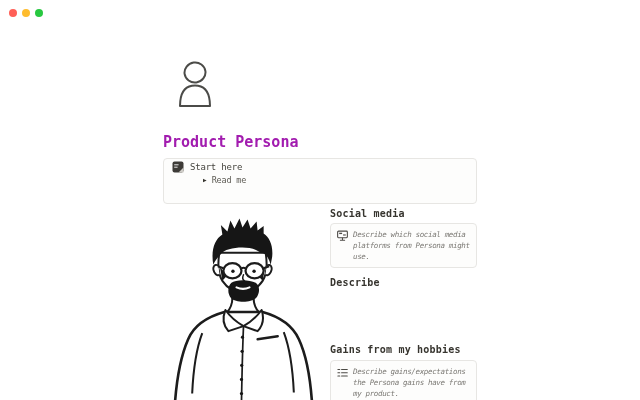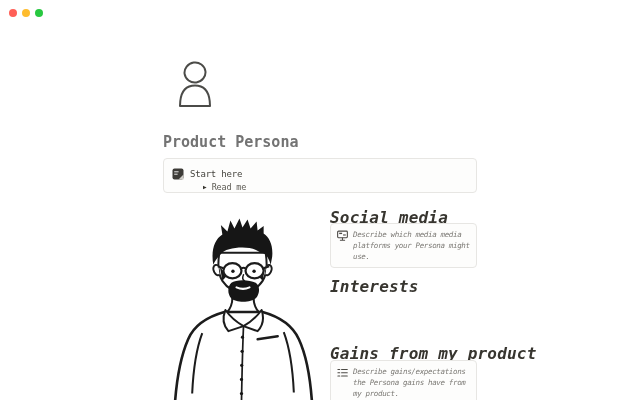--- a/index.html
+++ b/index.html
@@ -13,47 +13,46 @@
   
   .traffic { position:absolute; top:9px; left:9px; display:flex; gap:5px; }
   .traffic .dot { width:8px; height:8px; border-radius:50%; }
 
   
   .page-icon { position:absolute; left:176px; top:61px; width:38px; height:47px; }
 
   
   .page-title {
     position:absolute; left:163px; top:133px;
-    font-size:15px; font-weight:bold; color:#737373; letter-spacing:0px;
+    font-size:15px; font-weight:bold; color:#a21caf; letter-spacing:0px;
     white-space:nowrap;
   }
 
   
   .callout {
     position:absolute; background:#fdfdfc;
     border:1px solid #e7e6e3; border-radius:4px;
   }
 
   
-  .start-callout { left:163px; top:158px; width:314px; height:35px; padding:9px 8px 5px 8px; }
+  .start-callout { left:163px; top:158px; width:314px; height:46px; padding:2px 8px 5px 8px; }
   .start-row { display:flex; align-items:center; gap:6px; }
   .start-label { font-size:9px; color:#45443e; letter-spacing:-0.2px; }
   .toggle-row { display:flex; align-items:center; gap:5px; margin-left:31px; margin-top:2px; }
   .toggle-arrow { font-size:6px; color:#37352f; line-height:8px; }
   .read-link { font-size:8.5px; color:#5d5b54; text-underline-offset:2px; letter-spacing:-0.2px; cursor:pointer; }
 
   
   .illustration { position:absolute; left:164px; top:212px; width:156px; height:190px; }
 
   
   .section-heading {
     position:absolute; left:330px;
-    font-size:16px; font-weight:bold; color:#37352f; letter-spacing:0.2px;
+    font-size:10px; font-weight:bold; color:#37352f; letter-spacing:0.2px;
     white-space:nowrap;
-    font-style:italic;
   }
   .side-callout { left:330px; width:147px; padding:5px 5px 5px 6px; display:flex; align-items:flex-start; }
   .side-callout .ico { flex:0 0 11px; width:11px; height:12px; margin-right:5px; margin-top:1px; }
   .side-text {
     flex:1; font-size:7.5px; font-style:italic; color:#7b7974;
     line-height:11px; letter-spacing:-0.35px;
   }
 
   svg { display:block; }
 </style>
@@ -143,26 +142,26 @@
   <div class="section-heading" style="top:208px">Social media</div>
   <div class="callout side-callout" style="top:223px">
     <span class="ico">
       <svg viewBox="0 0 12 12" width="11" height="12">
         <rect x="0.7" y="0.7" width="10.6" height="7.2" rx="1" fill="#ffffff" stroke="#4c4a45" stroke-width="1.2"></rect>
         <rect x="2.4" y="2.4" width="3.2" height="1.5" fill="#4c4a45"></rect>
         <rect x="6.6" y="4.3" width="3" height="1.2" fill="#4c4a45"></rect>
         <path d="M6,8.2 L6,9.6 M3.7,10.6 L8.3,10.6" stroke="#4c4a45" stroke-width="1.2" stroke-linecap="round"></path>
       </svg>
     </span>
-    <div class="side-text">Describe which media media platforms your Persona might use.</div>
+    <div class="side-text">Describe which social media platforms from Persona might use.</div>
   </div>
 
-  <div class="section-heading" style="top:277px">Interests</div>
+  <div class="section-heading" style="top:277px">Describe</div>
 
-  <div class="section-heading" style="top:344px">Gains from my product</div>
+  <div class="section-heading" style="top:344px">Gains from my hobbies</div>
   <div class="callout side-callout" style="top:360px; height:52px">
     <span class="ico">
       <svg viewBox="0 0 12 12" width="11" height="12">
         <g stroke="#4c4a45" stroke-width="1.2" stroke-linecap="round">
           <path d="M1,2.2 L3,2.2 M5,2.2 L11.2,2.2"></path>
           <path d="M1,5.7 L3,5.7 M5,5.7 L11.2,5.7"></path>
           <path d="M1,9.2 L3,9.2 M5,9.2 L11.2,9.2"></path>
         </g>
       </svg>
     </span>

